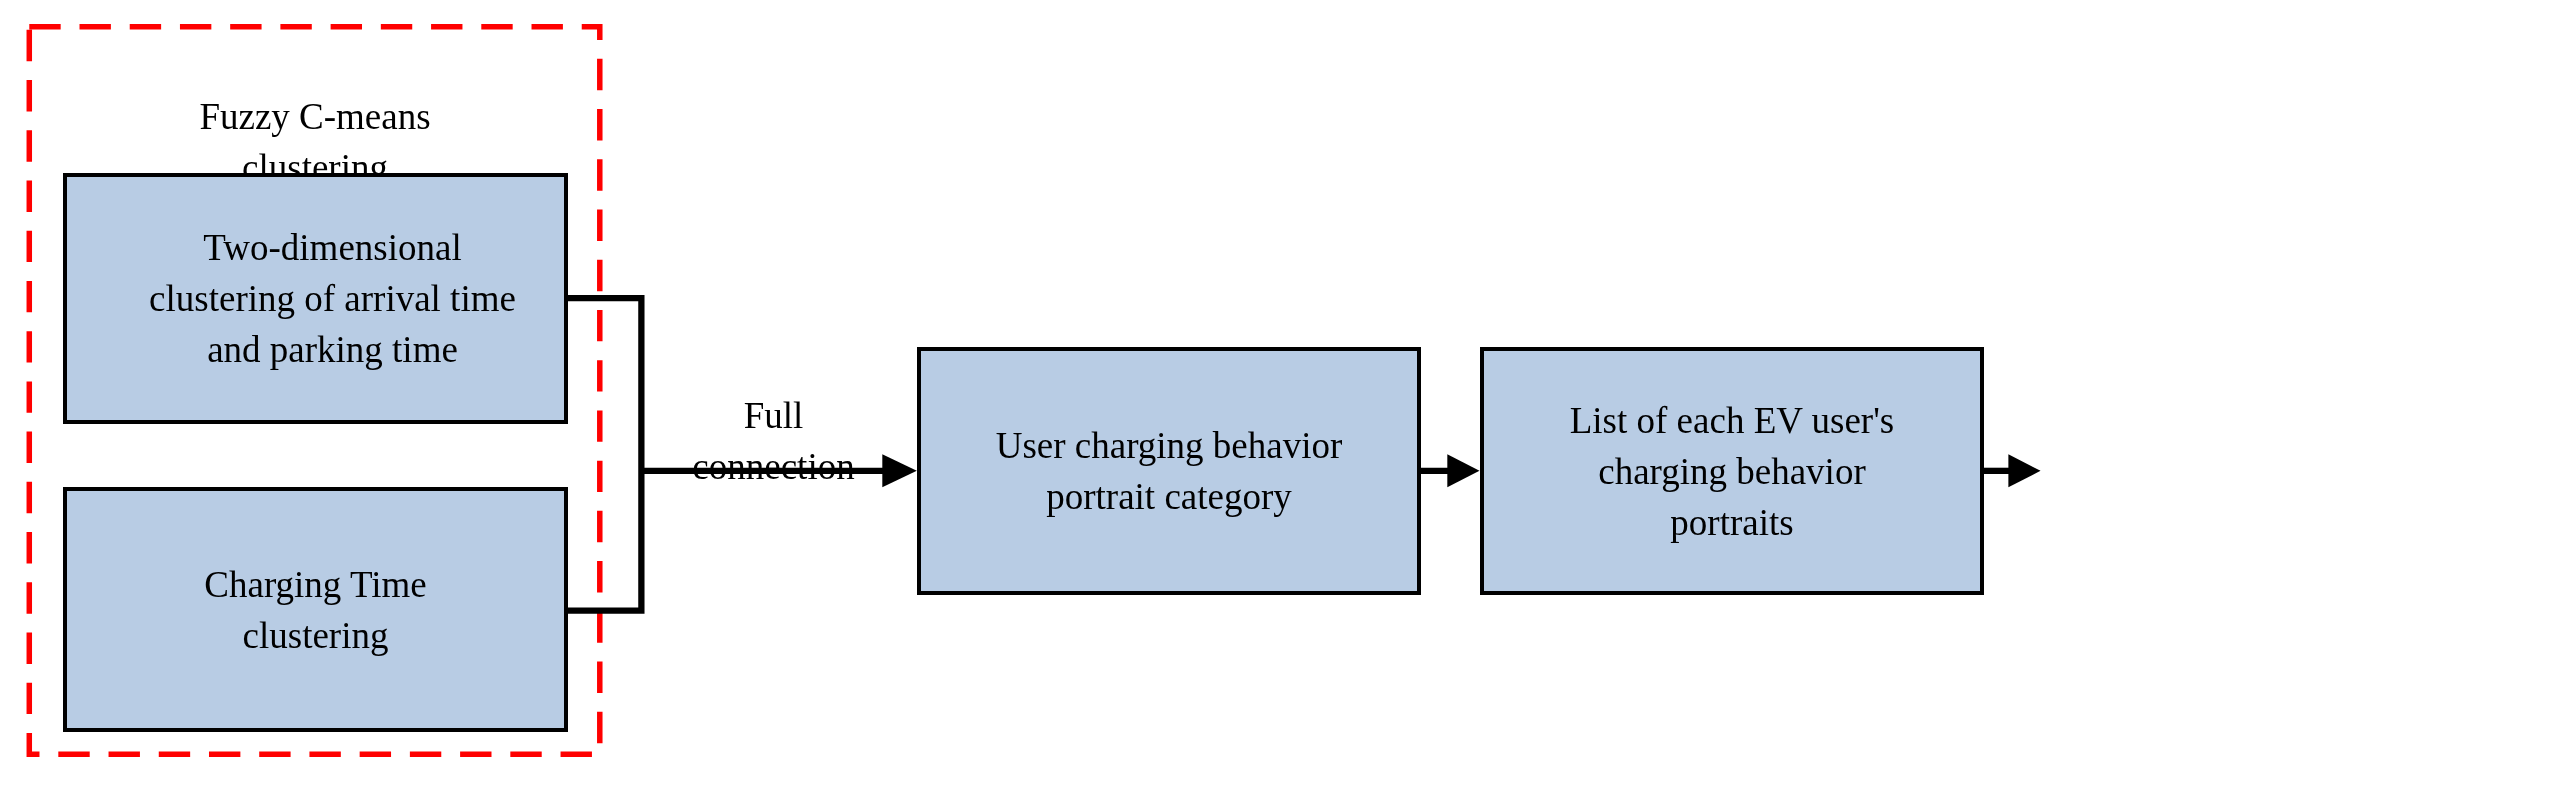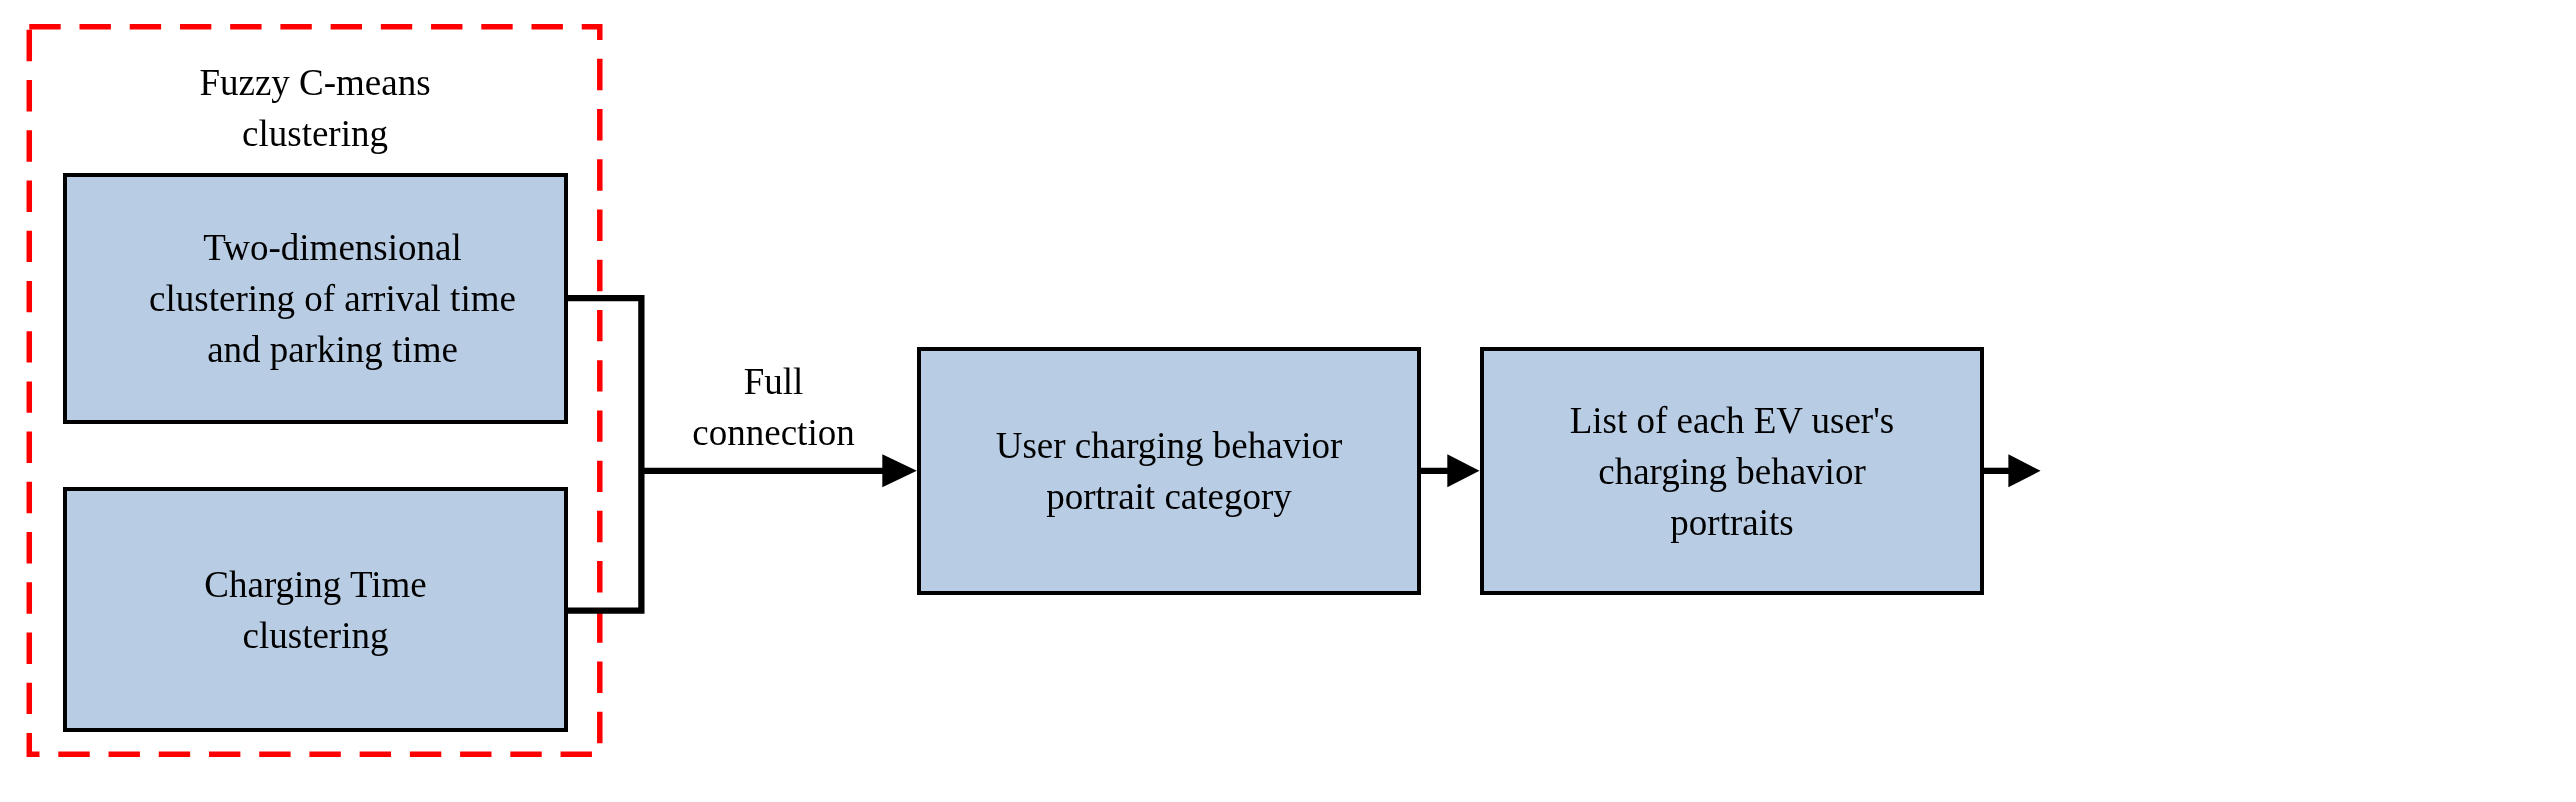--- a/index.html
+++ b/index.html
@@ -22,20 +22,21 @@
     top: 0;
     width: 2576px;
     height: 802px;
   }
   .txt {
     position: absolute;
     white-space: pre-line;
     text-align: center;
     font-size: 37px;
     line-height: 51px;
+    margin-top: 34px;
   }
   .node {
     position: absolute;
     box-sizing: border-box;
     background: #b8cce4;
     border: 4.7px solid #000000;
     display: flex;
     align-items: center;
     justify-content: center;
     text-align: center;

